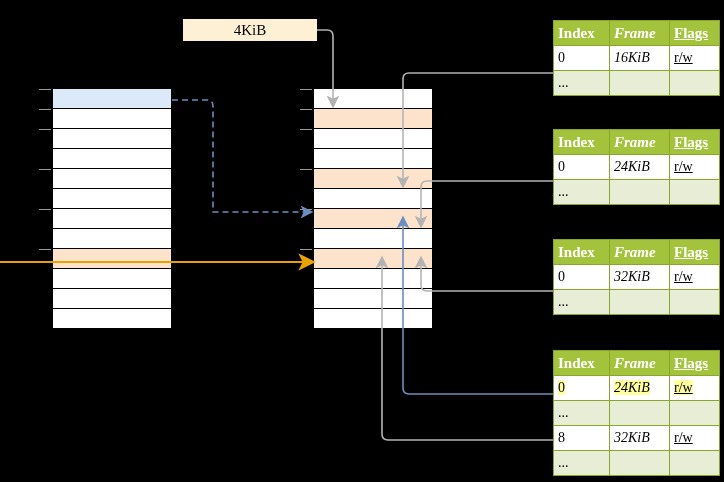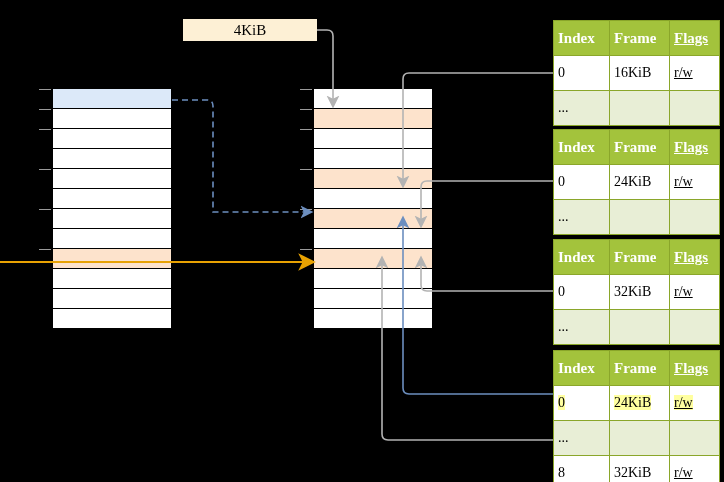--- a/index.html
+++ b/index.html
@@ -17,28 +17,28 @@
   .memrow{box-sizing:border-box;height:20px;border-bottom:1px solid #000;background:#fff;}
   .memrow:last-child{border-bottom:none;}
   .memrow.blue{background:#dce9f9;}
   .memrow.peach{background:#fde3cc;}
   .tick{position:absolute;height:1px;background:#9a9a9a;width:12px;left:-14px;}
 
   
   .ptable{position:absolute;border-collapse:collapse;box-sizing:border-box;
           border:1px solid #8aa62a;font-size:14px;background:#fff;}
   .ptable td,.ptable th{box-sizing:border-box;border:1px solid #8aa62a;
-          padding:1px 4px;height:35px;line-height:22px;white-space:nowrap;
+          padding:1px 4px;height:25px;line-height:22px;white-space:nowrap;
           text-align:left;color:#000;font-weight:normal;}
   .ptable th{background:#a3c33c;color:#ffffff;font-weight:bold;font-size:15px;}
   .ptable tr.alt td{background:#e8eed6;}
   .ptable tr.plain td{background:#ffffff;}
   .hl{background:#ffffa0;}
   .ci{width:56px;}
-  .cf{width:60px;}
+  .cf{width:60px;font-style:italic;}
   .cg{width:50px;text-decoration:underline;}
 </style>
 </head>
 <body>
 
 <div id="root">
 
   <div class="sizebox" id="sizebox" style="left:183px;top:19px;width:134px;height:22px;">4KiB</div>
 
   <div class="memcol" id="left-col" style="left: 52px; top: 88px; width: 120px; height: 242px; position: absolute;">

